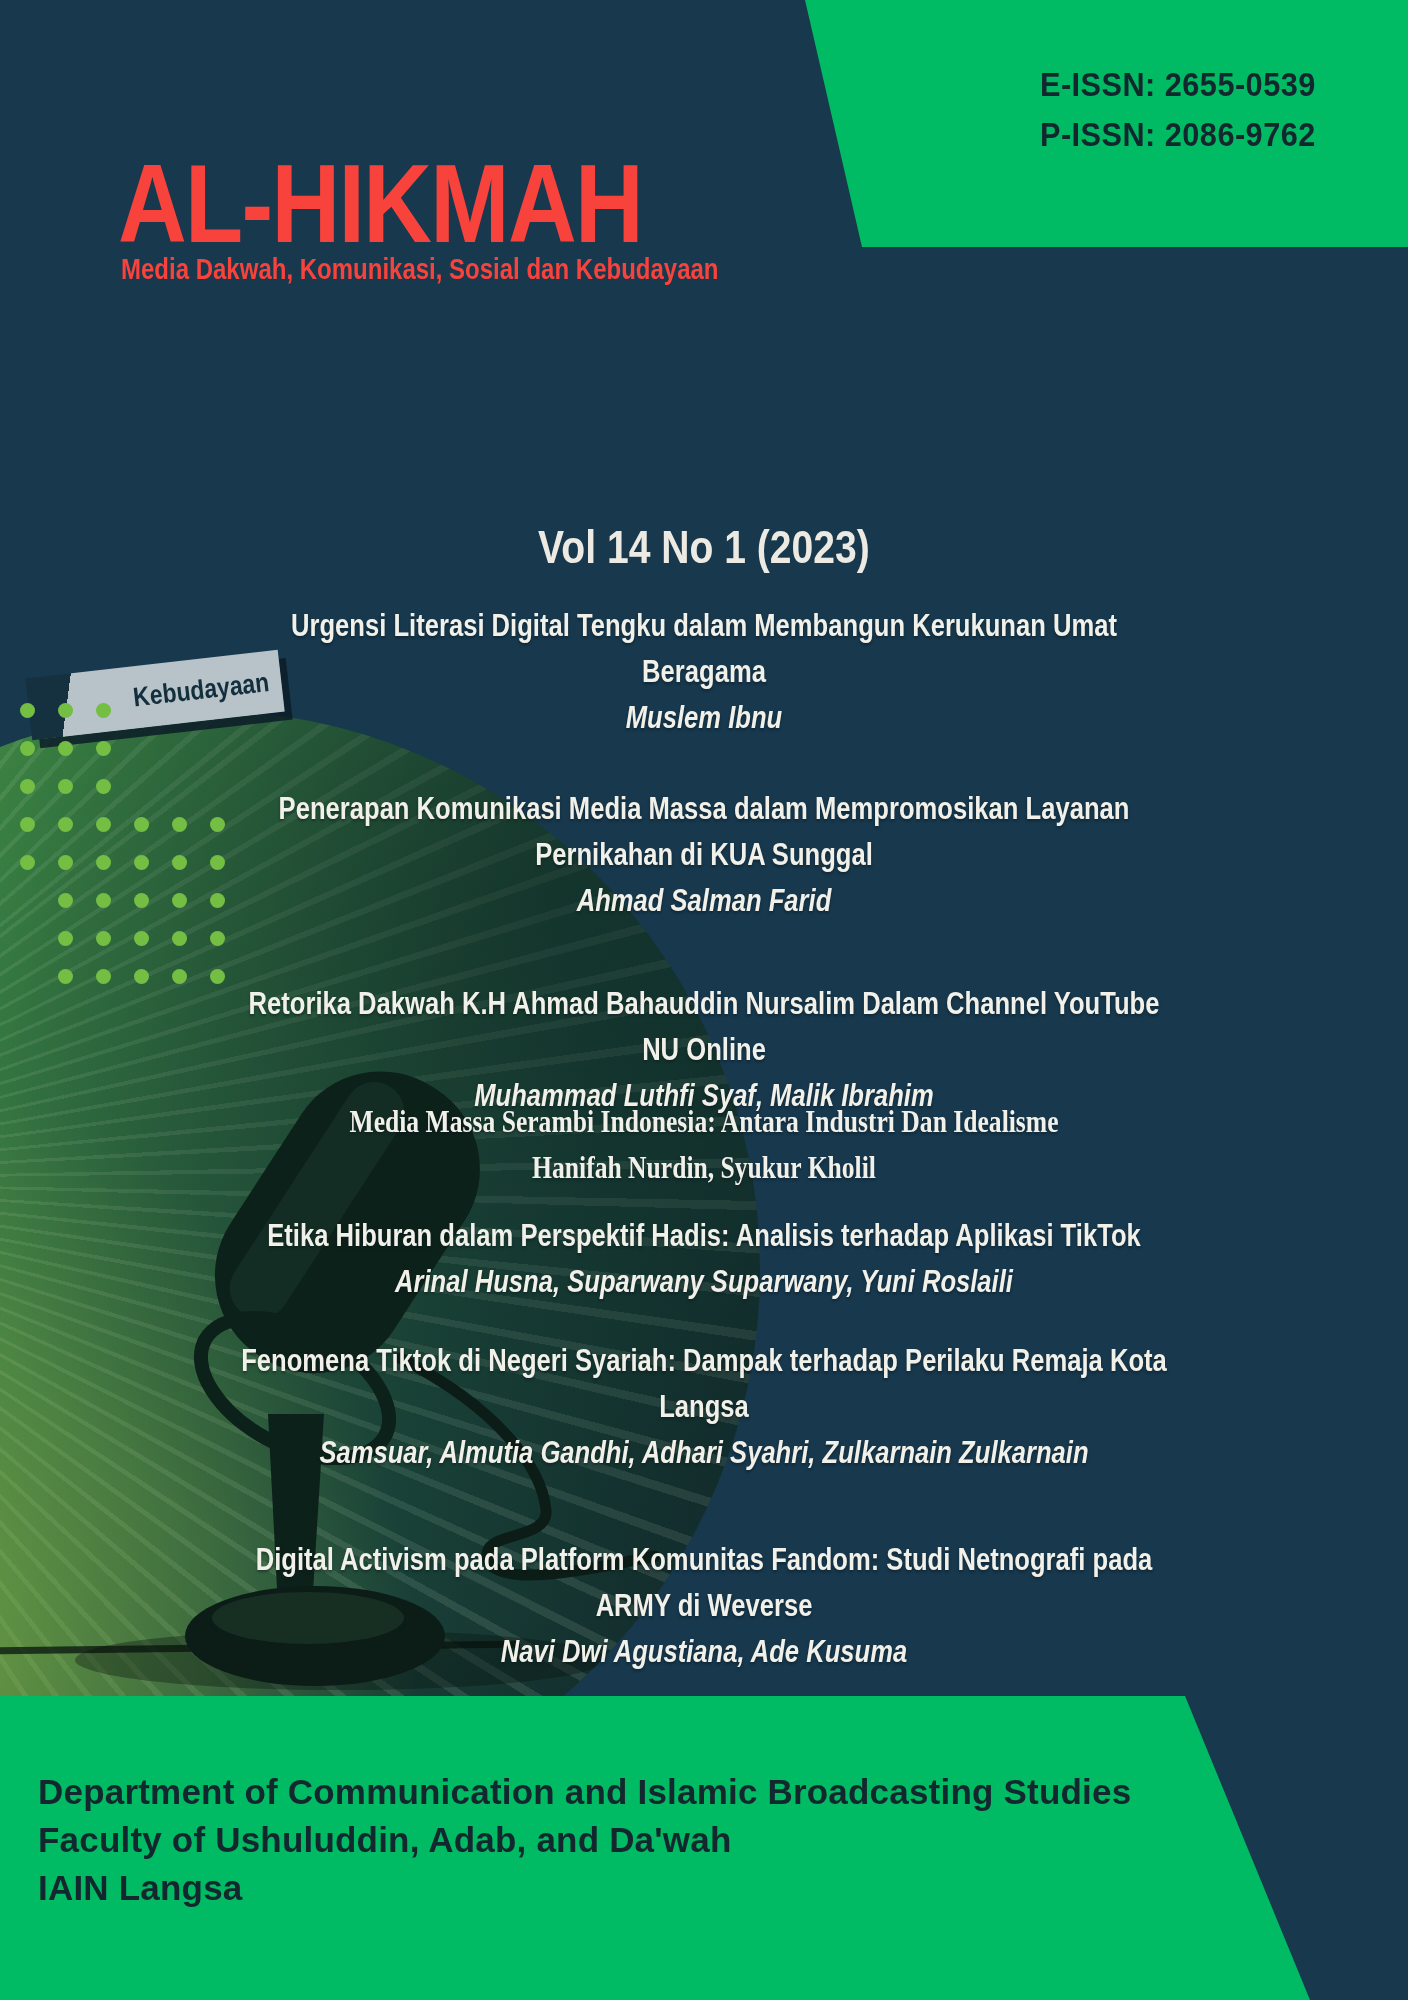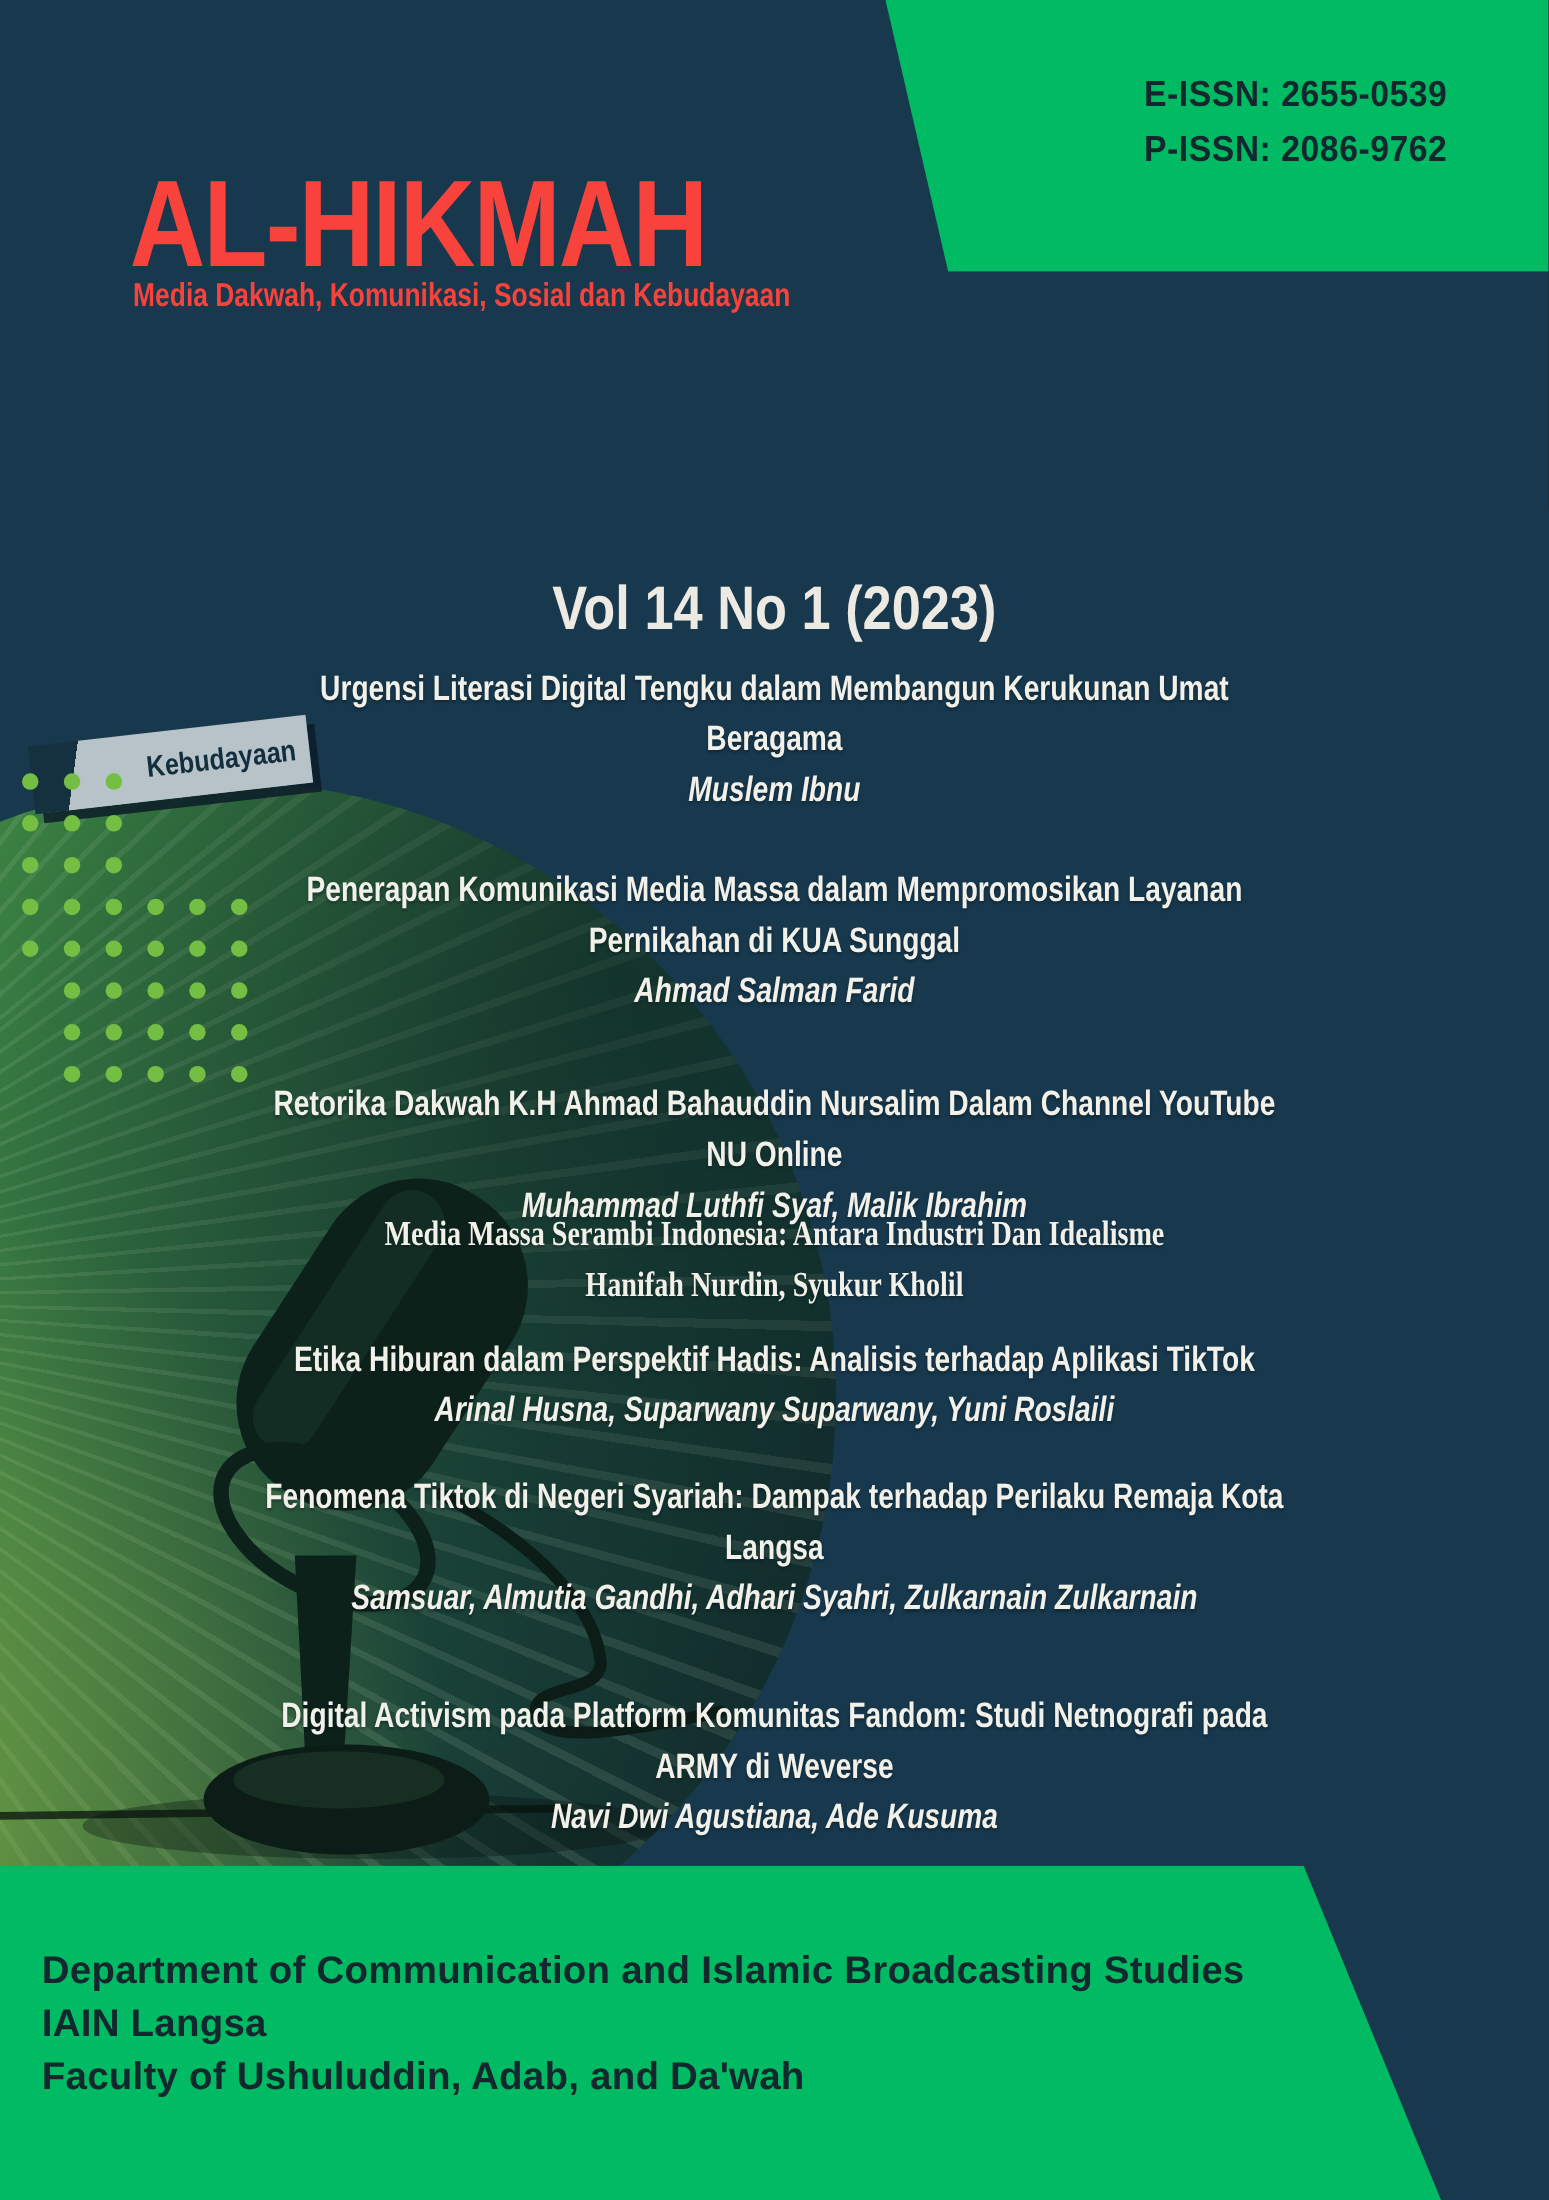--- a/index.html
+++ b/index.html
@@ -55,21 +55,21 @@
   }
   .thumb span{
     color:#132f3d; font-weight:bold; font-size:27px; white-space:nowrap;
     transform:scaleX(.85); transform-origin:right center; padding-right:14px;
   }
   
   .dot{position:absolute; width:15px; height:15px; border-radius:50%; background:var(--lime);}
   
   .volume{
     position:absolute; left:0; top:520px; width:1408px; text-align:center;
-    color:#eceae2; font-size:56px; font-weight:bold;
+    color:#eceae2; font-size:46px; font-weight:bold;
   }
   .volume div{transform:scaleX(.85); transform-origin:center;}
   .article-entry{
     position:absolute; left:0; width:1408px; text-align:center;
     color:var(--white); font-weight:bold; font-size:32px; line-height:46px;
     text-shadow:0 2px 3px rgba(8,20,26,.45);
   }
   .title-line, .author-line{transform:scaleX(.80); transform-origin:center; white-space:nowrap;}
   .author-line.it{font-style:italic;}
   
@@ -192,18 +192,18 @@
       <div class="article-entry" style="top: 1536px;">
         <div class="title-line">Digital Activism pada Platform Komunitas Fandom: Studi Netnografi pada</div>
         <div class="title-line">ARMY di Weverse</div>
         <div class="author-line it">Navi Dwi Agustiana, Ade Kusuma</div>
       </div>
     </div>
 
   <div class="footer-band">
     <div class="footer-text" id="footer-text">
         <div>Department of Communication and Islamic Broadcasting Studies</div>
+        <div>Faculty of Ushuluddin, Adab, and Da'wah</div>
         <div>IAIN Langsa</div>
-        <div>Faculty of Ushuluddin, Adab, and Da'wah</div>
       </div>
   </div>
 
 </div>
 
 </body></html>

